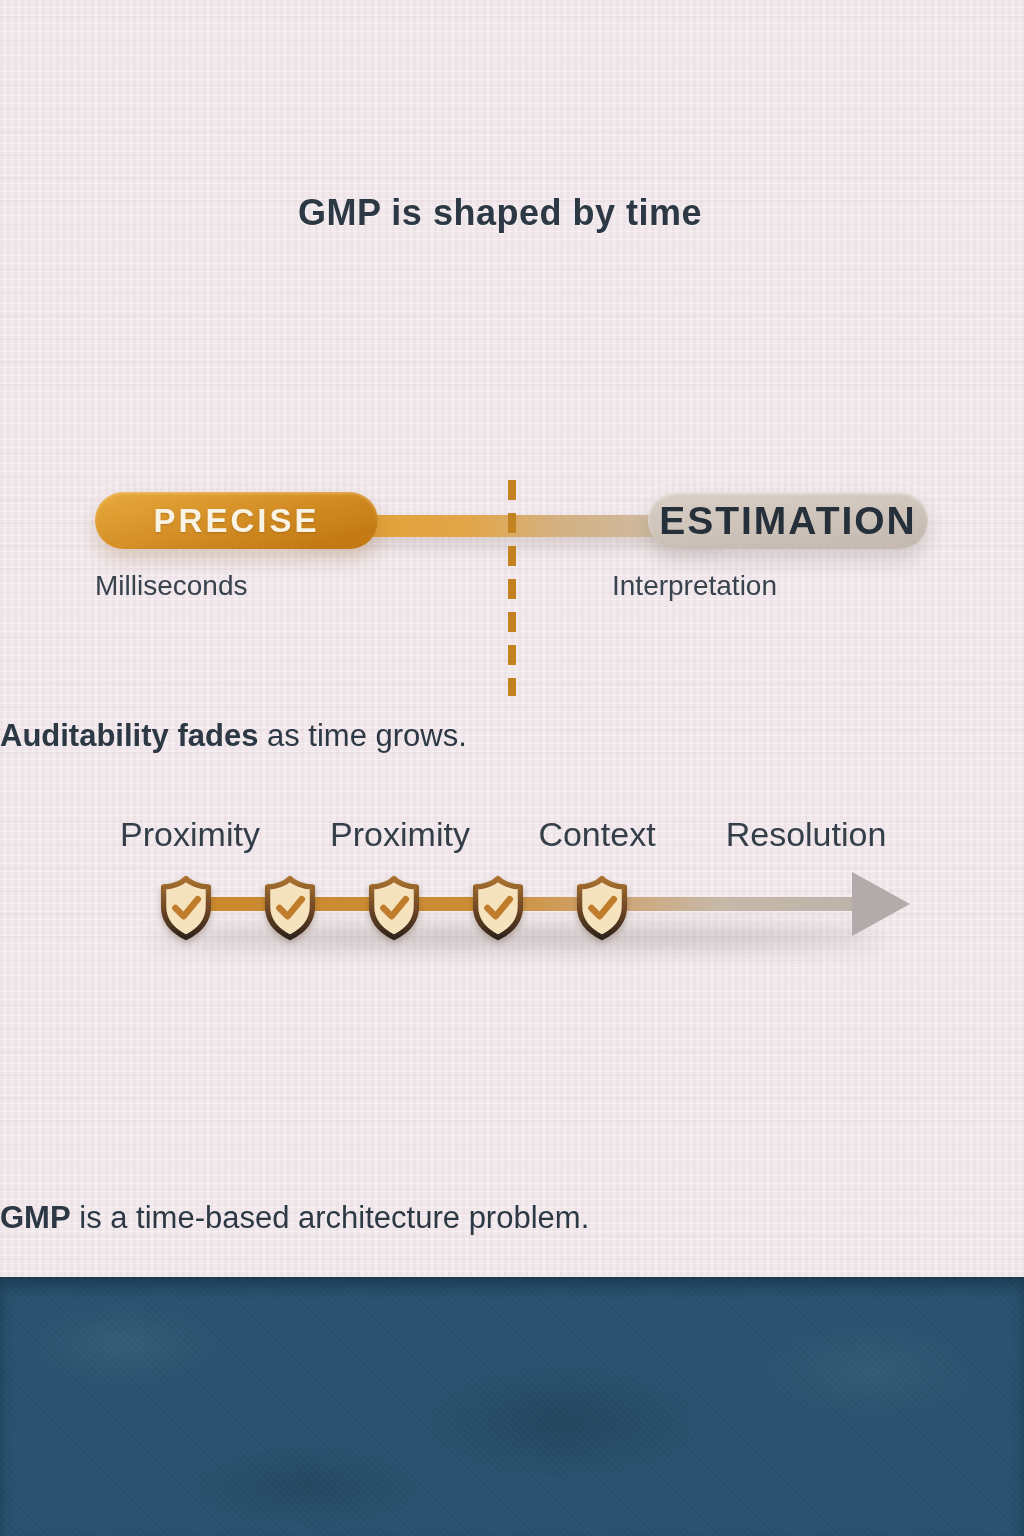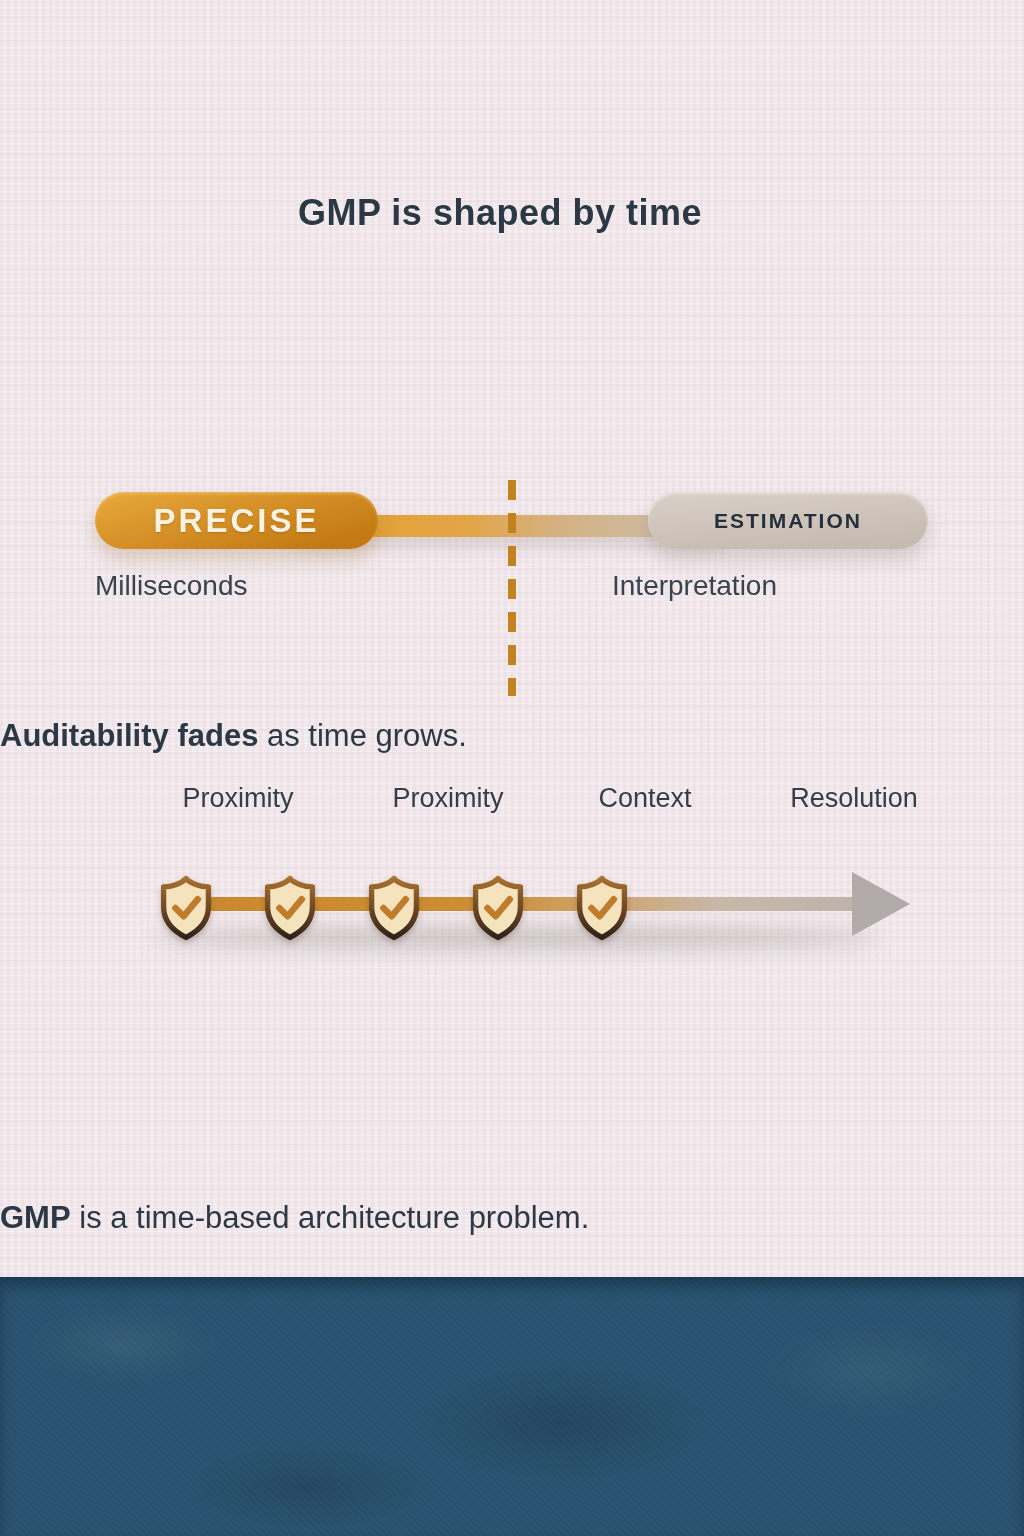--- a/index.html
+++ b/index.html
@@ -43,44 +43,43 @@
   .pill-precise .pill-label{
     color:#f9f3e4;font-size:33px;font-weight:700;letter-spacing:3px;
     text-shadow:0 1px 2px rgba(120,70,10,0.35);
   }
   .pill-estimation{
     left:648px;width:280px;
     background:linear-gradient(175deg,var(--pill-greige-light,#d9d0c7) 0%,var(--pill-greige-dark,#c5bab0) 90%);
     box-shadow:0 10px 18px rgba(120,112,105,0.25), inset 0 2px 3px rgba(255,255,255,0.45);
   }
   .pill-estimation .pill-label{
-    color:#25303a;font-size:21px;font-weight:700;letter-spacing:2px;
+    color:#25303a;font-size:39px;font-weight:700;letter-spacing:2px;
   }
   .pill-sublabel{
     top:570px;font-size:28px;color:#38434e;text-align:left;
   }
   .sublabel-left{left:95px;width:283px;}
   .sublabel-right{left:612px;width:280px;}
 
   .divider-dashes{
     top:480px;left:508px;width:8px;height:216px;
     background:repeating-linear-gradient(180deg,
       var(--dash-line,#c2821f) 0 20px, rgba(0,0,0,0) 20px 33px);
   }
 
   .statement{
     top:718px;left:0;width:1010px;text-align:left;
     font-size:31px;color:var(--text-dark,#2c3945);
   }
   .statement .hl{font-weight:700;}
 
   .factor-label{
-    top:783px;font-size:27px;color:#333e49;transform:translateX(-50%);
+    top:815px;font-size:34px;color:#333e49;transform:translateX(-50%);
     white-space:nowrap;
-    margin-left:48px;
   }
 
   
   .timeline-line{
     top:897px;left:162px;width:698px;height:14px;border-radius:7px;
     background:linear-gradient(90deg,
       #cb892d 0%, #cc8d35 45%, #d0a269 62%, #c7b8a8 80%, #beb3ab 100%);
   }
   .timeline-arrowhead{
     top:872px;left:852px;width:0;height:0;

